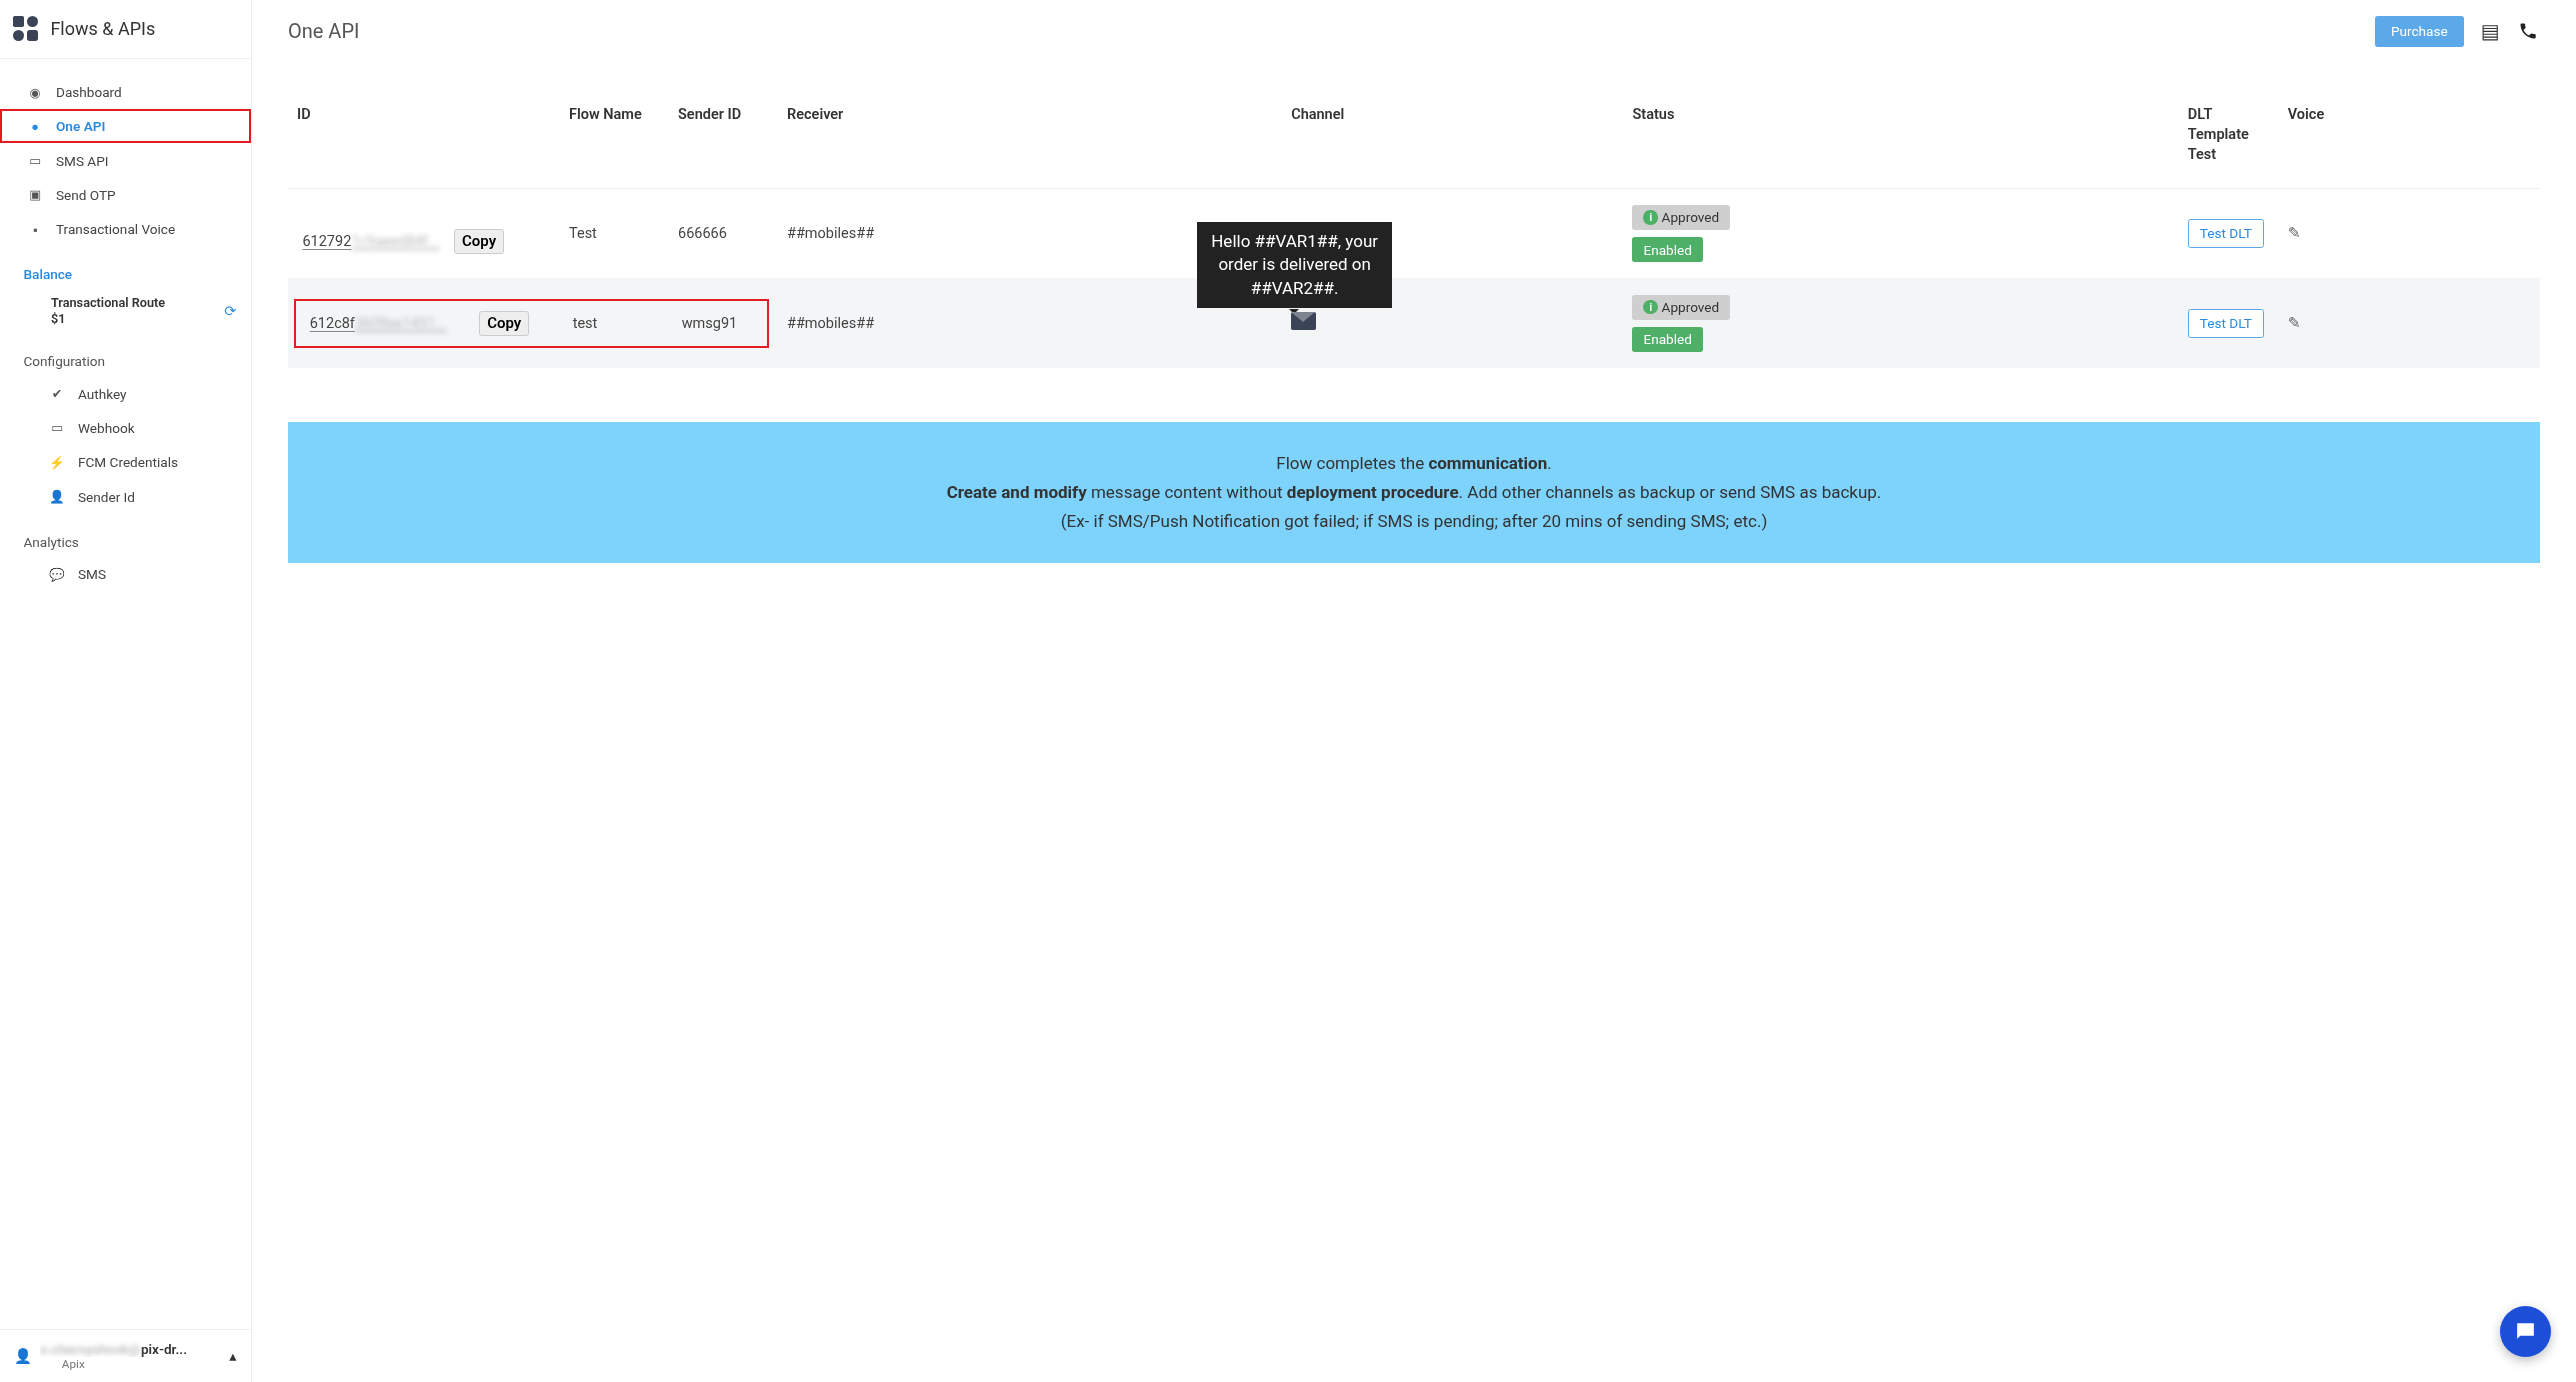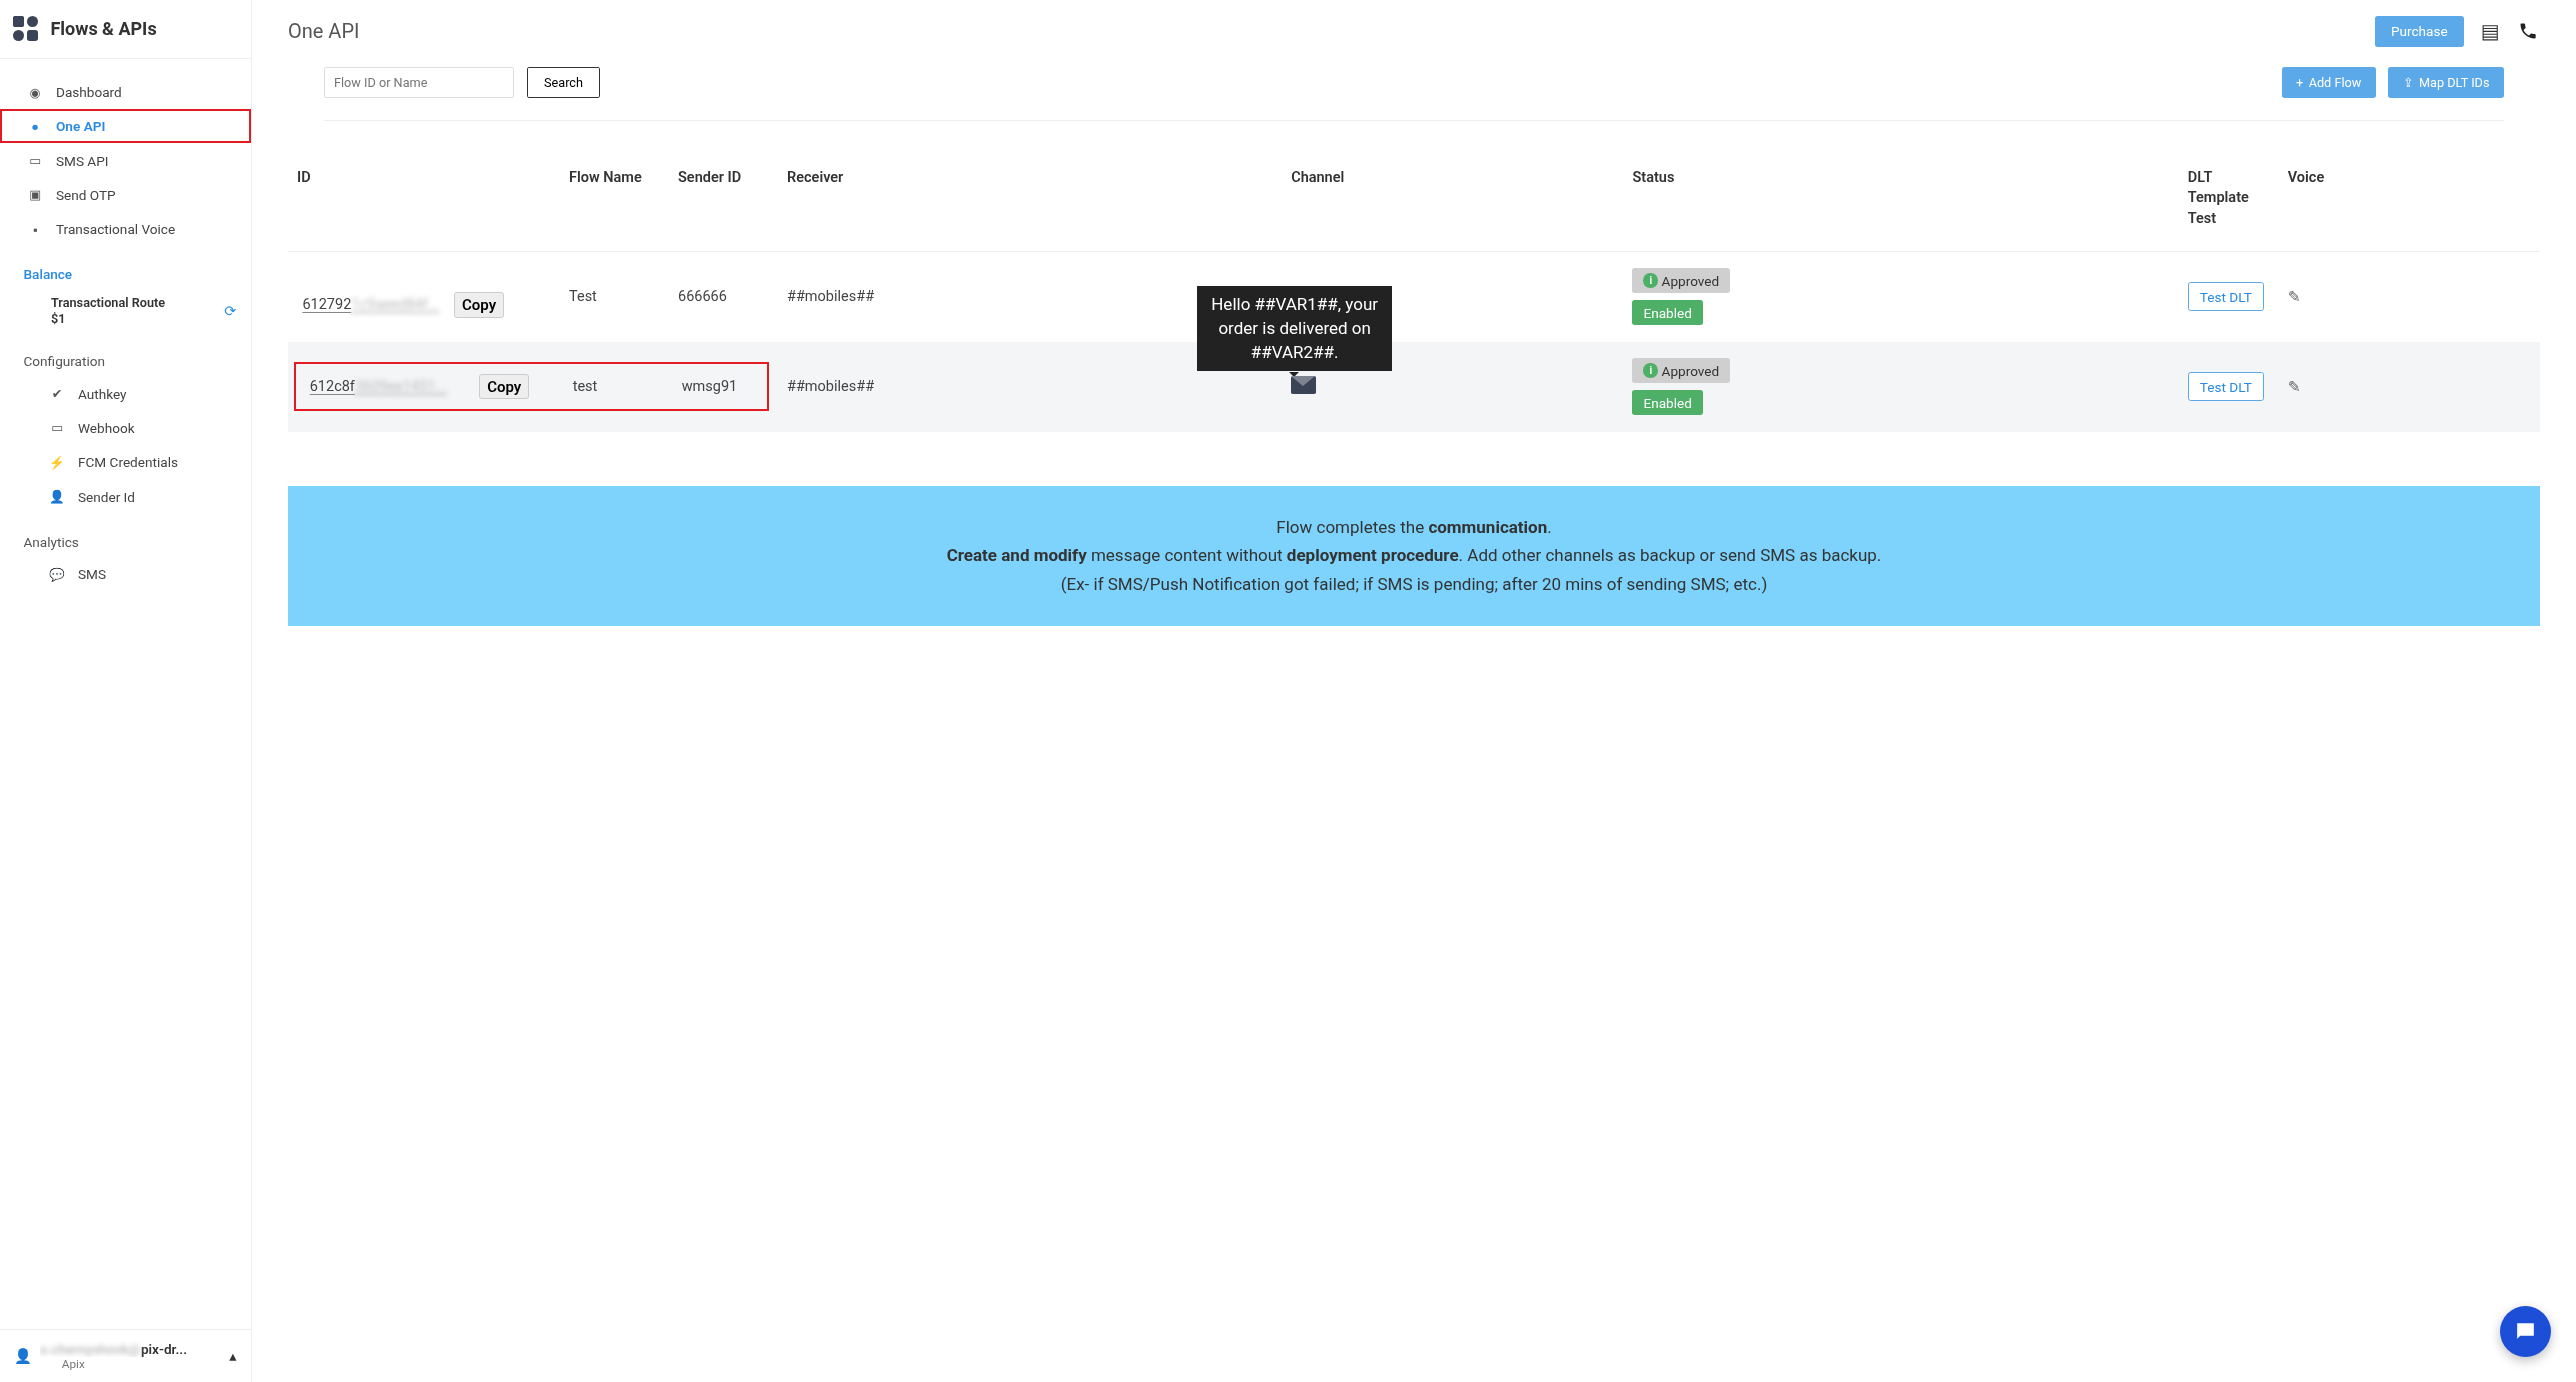--- a/index.html
+++ b/index.html
@@ -5,21 +5,21 @@
 * { margin: 0; padding: 0; box-sizing: border-box; font-family: -apple-system, BlinkMacSystemFont, "Segoe UI", Roboto, sans-serif; }
 body { background: #fff; color: #333; display: flex; height: 100vh; overflow: hidden; }
 .sidebar { width: 252px; border-right: 0.9px solid #eee; display: flex; flex-direction: column; height: 100%; }
 .sidebar-header { display: flex; align-items: center; gap: 12.7px; padding: 16.3px 12.7px 16.3px 12.7px; border-bottom: 0.9px solid #eee; }
 .logo { width: 25px; height: 25px; position: relative; }
 .logo::before, .logo::after { content: ""; position: absolute; width: 11px; height: 11px; background: #3a4456; border-radius: 2.7px; }
 .logo-q1 { position: absolute; width: 11px; height: 11px; background: #3a4456; border-radius: 2.7px; top: 0; left: 0; }
 .logo-q2 { position: absolute; width: 11px; height: 11px; background: #3a4456; border-radius: 50%; top: 0; right: 0; }
 .logo-q3 { position: absolute; width: 11px; height: 11px; background: #3a4456; border-radius: 50%; bottom: 0; left: 0; }
 .logo-q4 { position: absolute; width: 11px; height: 11px; background: #3a4456; border-radius: 2.7px; bottom: 0; right: 0; }
-.sidebar-header h1 { font-size: 18px; font-weight: 700; color: #333; }
+.sidebar-header h1 { font-size: 18px; font-weight: 400; color: #333; }
 .nav { padding: 16.3px 0 0 0; flex: 1; overflow-y: auto; }
 .nav-item { display: flex; align-items: center; gap: 12.7px; padding: 9px 14.5px 9px 27px; cursor: pointer; font-size: 13.6px; color: #444; }
 .nav-item.active { color: #2a8ae2; font-weight: 600; }
 .nav-item.highlighted { outline: 2.7px solid #e31b23; outline-offset: -2.7px; }
 .nav-icon { width: 16.3px; height: 16.3px; display: inline-flex; align-items: center; justify-content: center; color: #555; font-size: 12.7px; }
 .nav-item.active .nav-icon { color: #2a8ae2; }
 .nav-label { flex: 1; }
 .section-label { padding: 20px 14.5px 7.2px 23.5px; font-size: 13.6px; color: #2a8ae2; font-weight: 500; }
 .section-label.plain { color: #555; font-weight: 400; }
 .balance-block { padding: 5.4px 14.5px 5.4px 51px; display: flex; align-items: center; }
@@ -150,33 +150,20 @@
     <button class="purchase-btn">Purchase</button>
     <span class="top-icon">▤</span>
     <span class="top-icon">
       <svg width="20" height="20" viewBox="0 0 24 24" fill="#222">
           <path d="M6.6 10.8c1.4 2.8 3.8 5.1 6.6 6.6l2.2-2.2c.3-.3.7-.4 1.1-.3 1.2.4 2.4.6 3.7.6.6 0 1 .4 1 1V20c0 .6-.4 1-1 1C10.6 21 3 13.4 3 4c0-.6.4-1 1-1h3.5c.6 0 1 .4 1 1 0 1.3.2 2.5.6 3.7.1.4 0 .8-.3 1.1L6.6 10.8z"></path>
         </svg>
     </span>
   </div>
 
   <div class="content">
-    <div class="toolbar">
-      <input class="search-input" placeholder="Flow ID or Name" style="">
-      <button class="plain-btn">Search</button>
-      <div class="grow"></div>
-      <button class="blue-btn">
-        <span>+</span>
-        <span>Add Flow</span>
-      </button>
-      <button class="blue-btn">
-        <span>⇪</span>
-        <span>Map DLT IDs</span>
-      </button>
-    </div>
 
     <table class="table">
       <thead>
         <tr>
           <th style="width:272px;">ID</th>
           <th style="width:109px;">Flow Name</th>
           <th style="width:109px;">Sender ID</th>
           <th>Receiver</th>
           <th>Channel</th>
           <th>Status</th>

